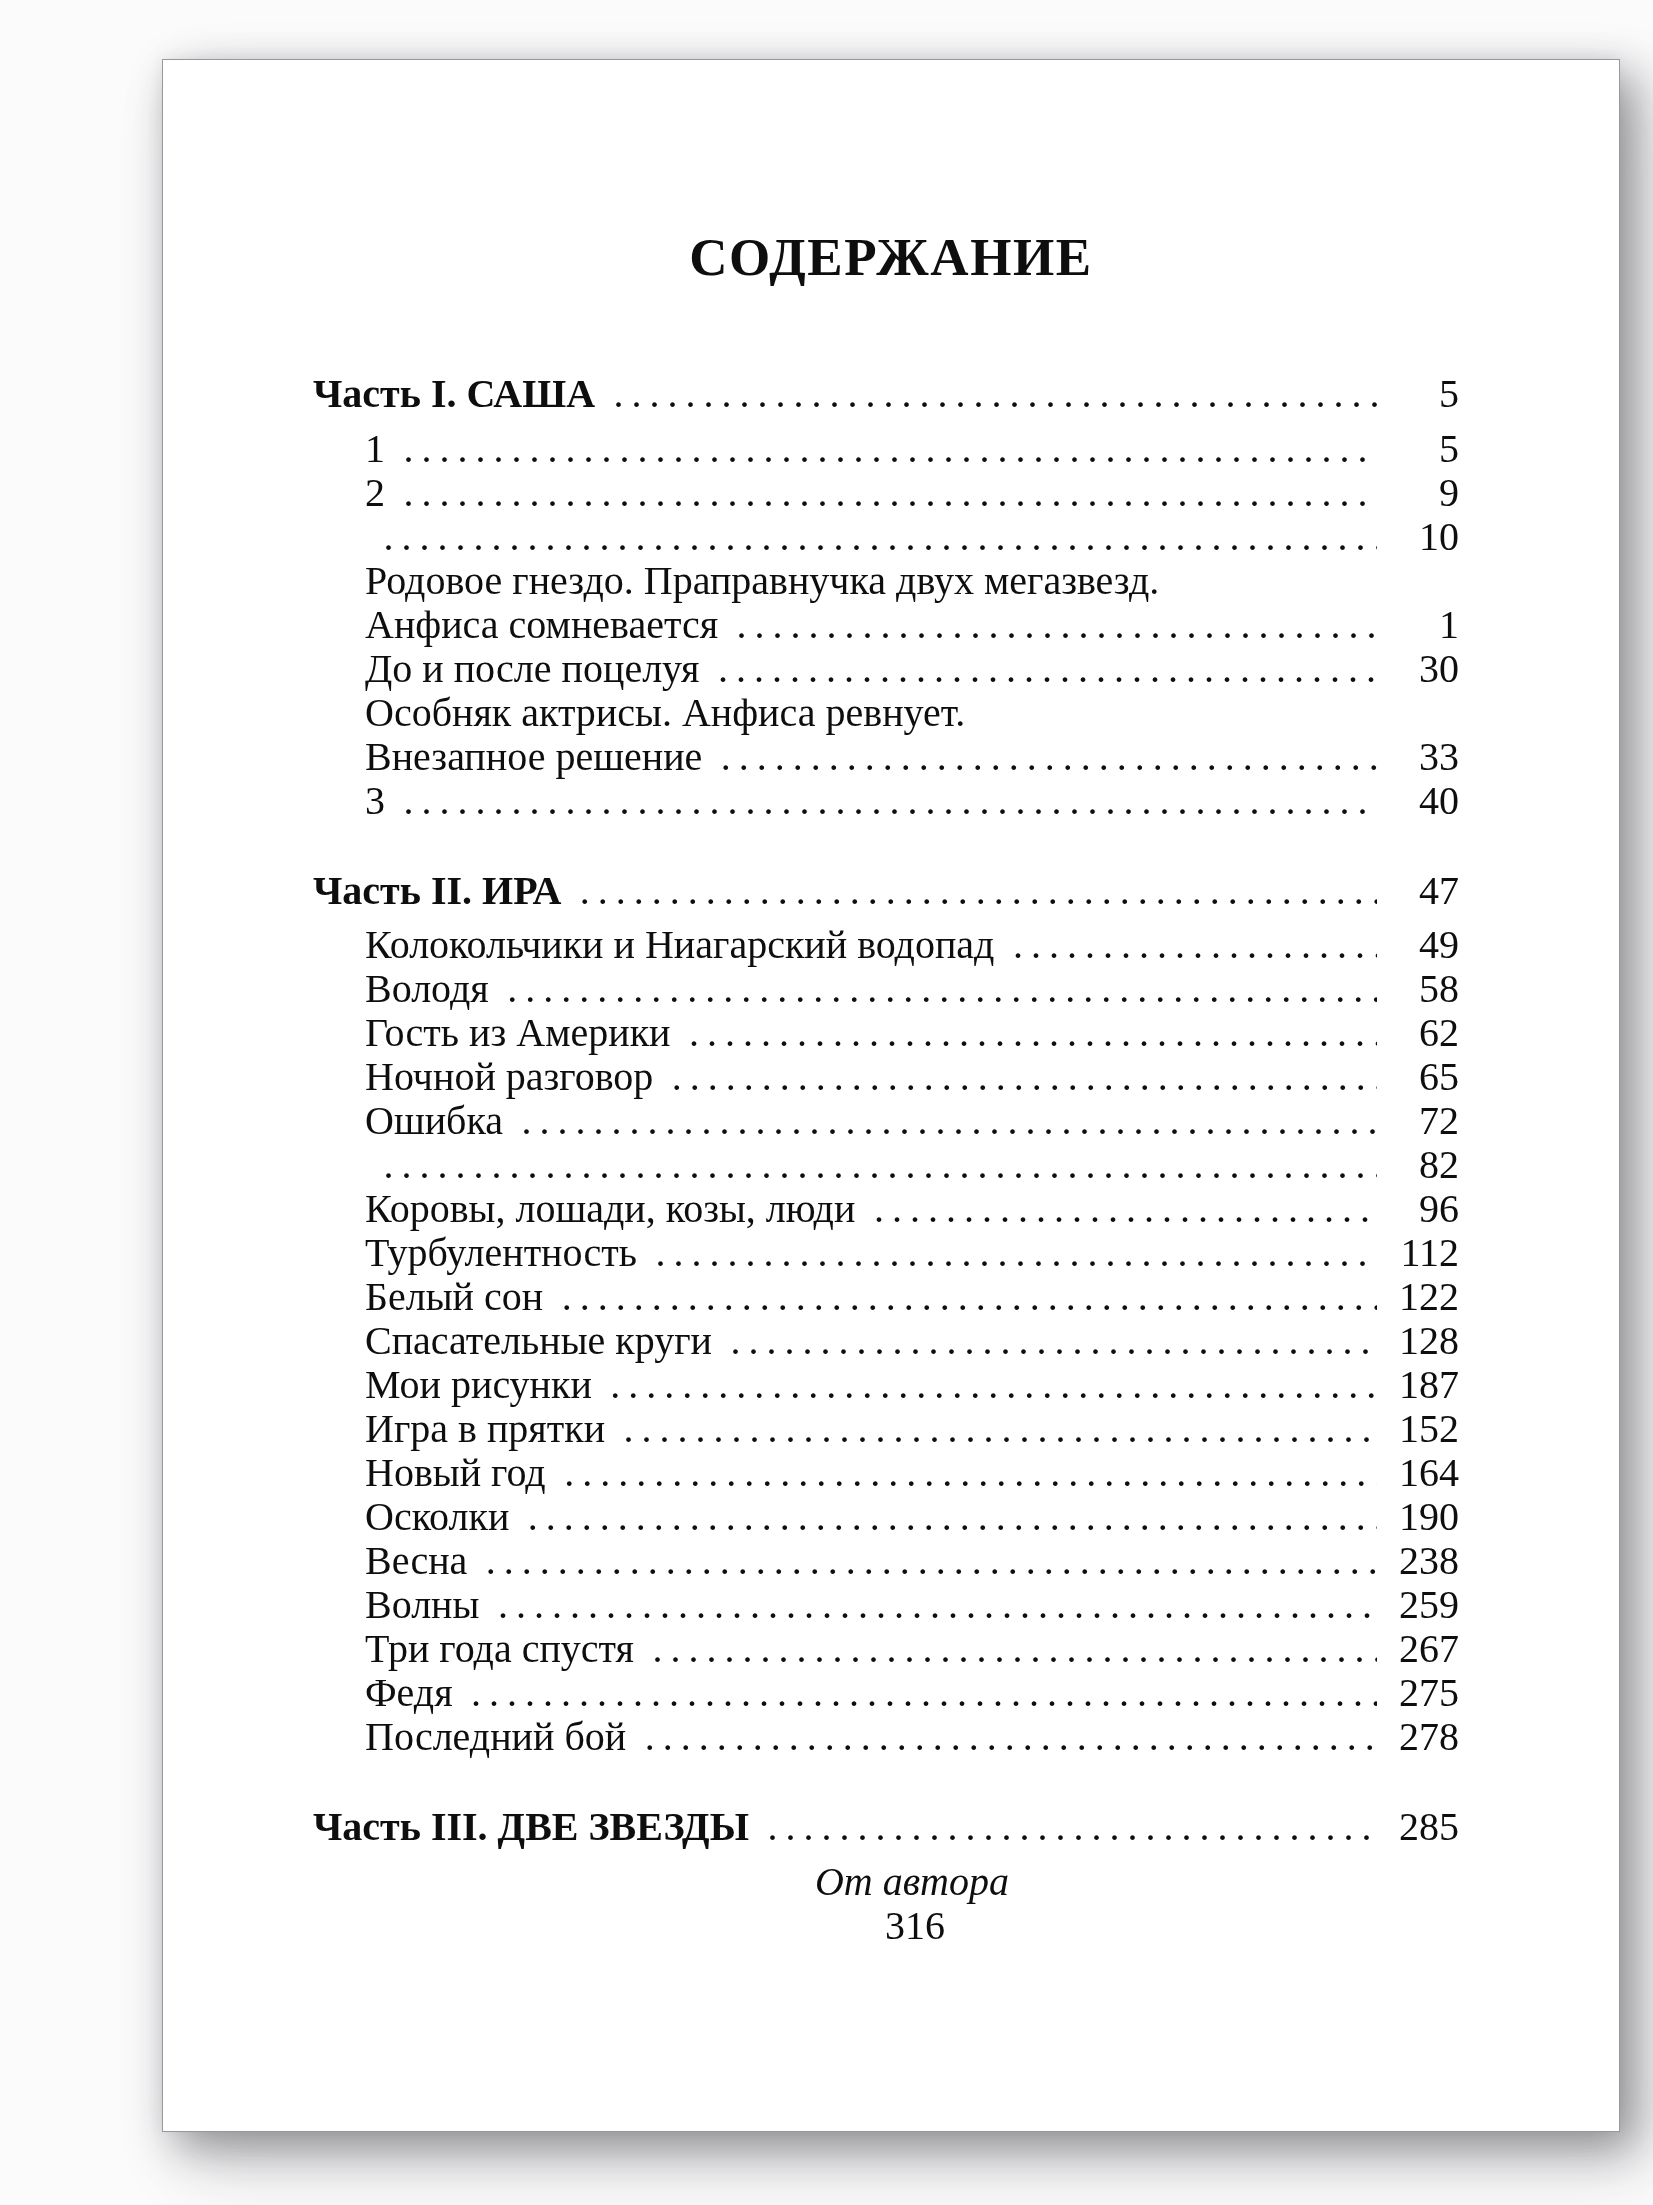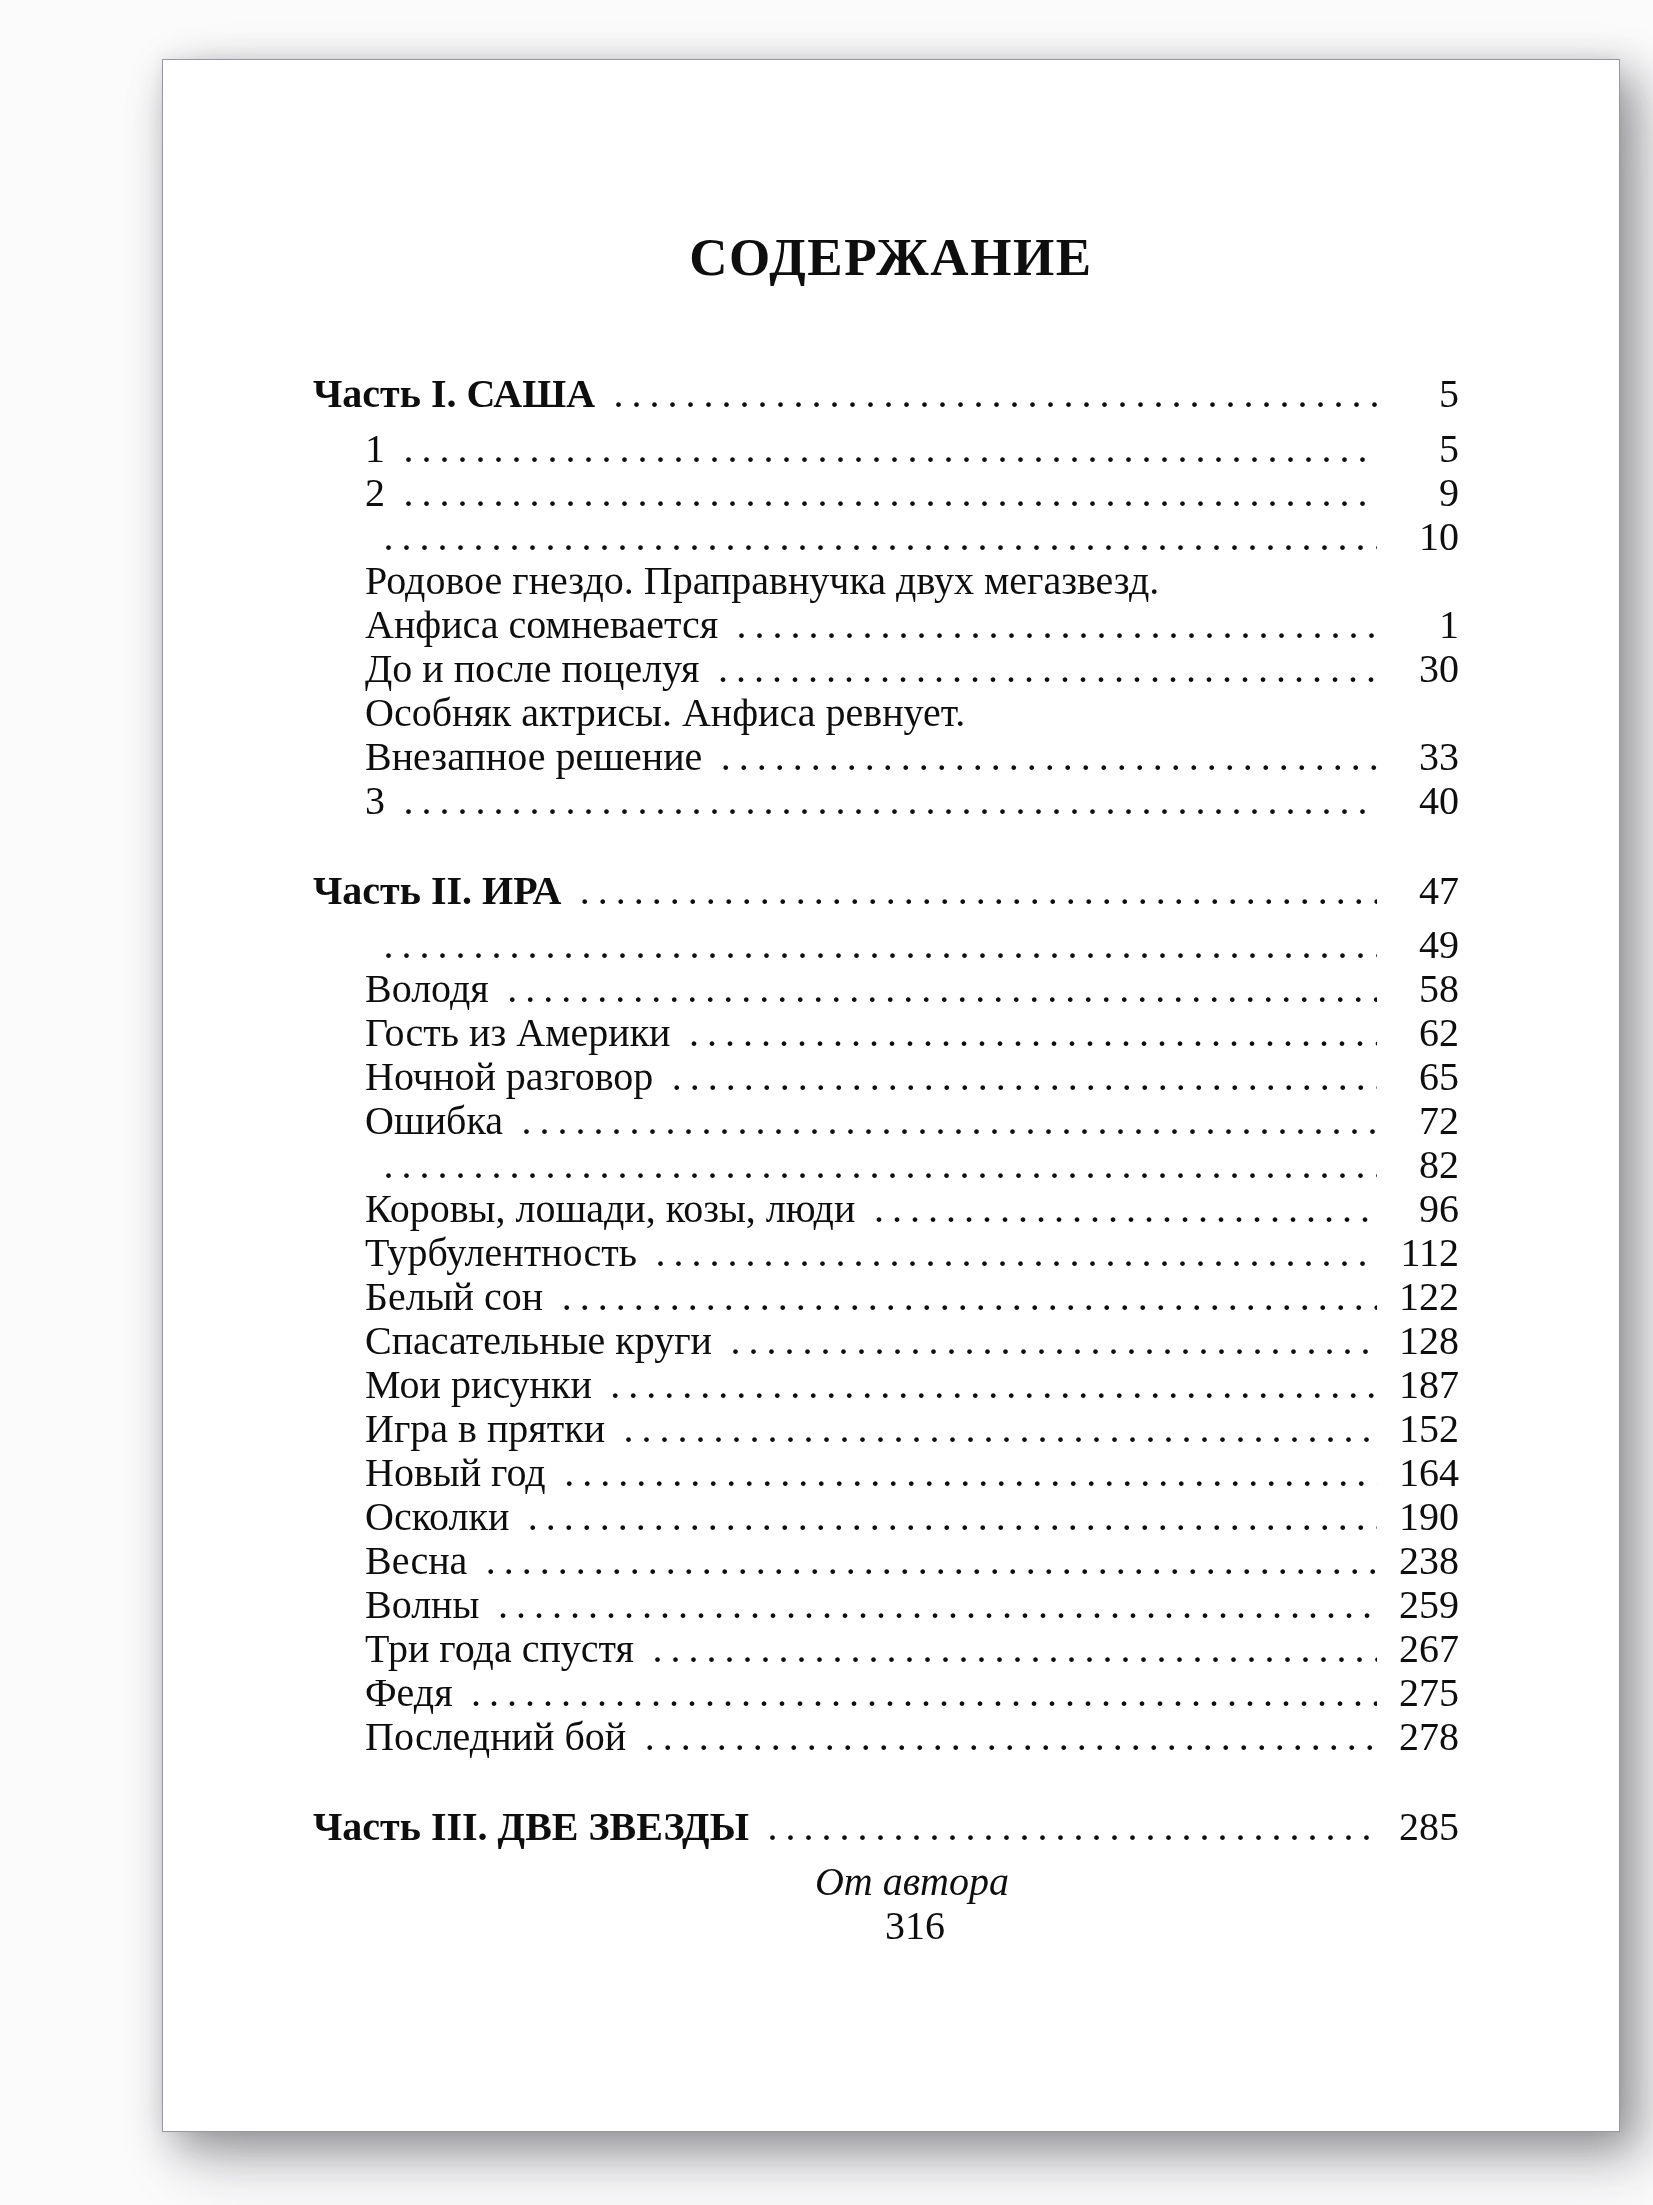--- a/index.html
+++ b/index.html
@@ -118,20 +118,21 @@
           <span class="pagenum">40</span>
         </div>
       </div>
       <div class="toc-section">
         <div class="toc-row header">
           <span class="label">Часть II. ИРА</span>
           <span class="leader">..........................................................................................</span>
           <span class="pagenum">47</span>
         </div>
         <div class="toc-row entry">
+          <span class="label">Колокольчики и Ниагарский водопад</span>
           <span class="leader">..........................................................................................</span>
           <span class="pagenum">49</span>
         </div>
         <div class="toc-row entry">
           <span class="label">Володя</span>
           <span class="leader">..........................................................................................</span>
           <span class="pagenum">58</span>
         </div>
         <div class="toc-row entry">
           <span class="label">Гость из Америки</span>

